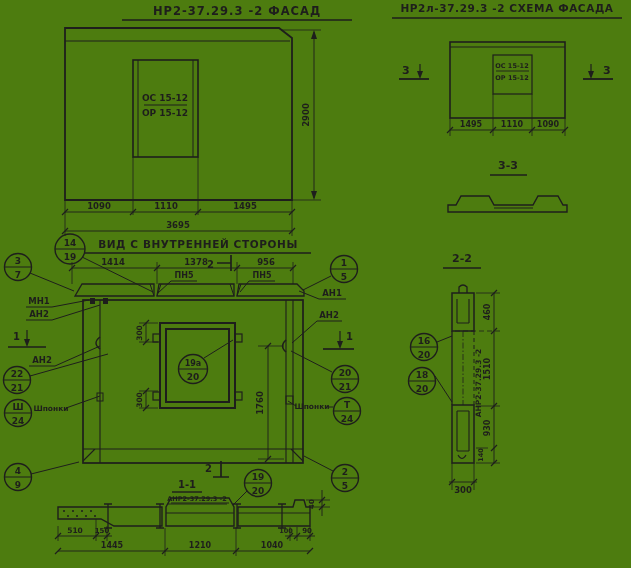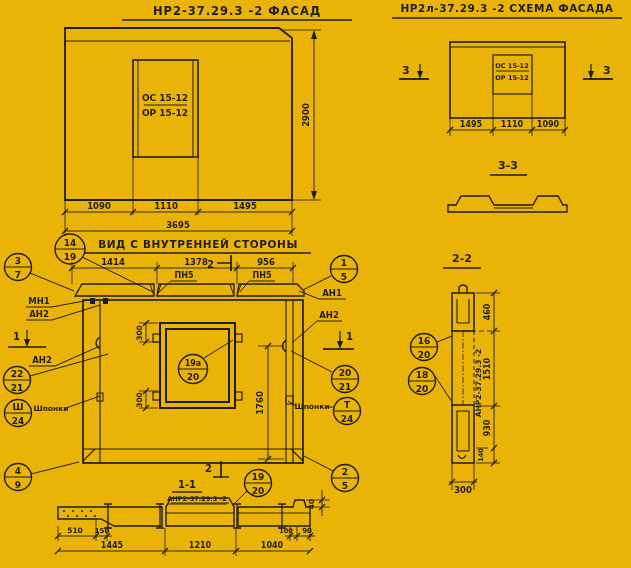--- a/index.html
+++ b/index.html
@@ -1,16 +1,16 @@
 <!DOCTYPE html>
 <html><head>
 <meta charset="utf-8">
 <style>
   html,body{margin:0;padding:0;background:#e8e8e8}
-  #sheet{position:relative;width:631px;height:568px;background:#eab308;overflow:hidden}
+  #sheet{position:relative;width:631px;height:568px;background:#4d7c0f;overflow:hidden}
   svg text{fill:#1e1e1c;font-family:"DejaVu Sans",sans-serif;font-weight:bold}
   .ink{stroke:#1e1e1c;fill:none}
   .fill{fill:#1e1e1c;stroke:none}
   .mid{text-anchor:middle}
   .f115{font-size:11.5px;letter-spacing:1px}
   .f105{font-size:10.5px;letter-spacing:.6px}
   .f11{font-size:11px}
   .f10{font-size:10px}
   .f9{font-size:9px}
   .f85{font-size:8.5px}

